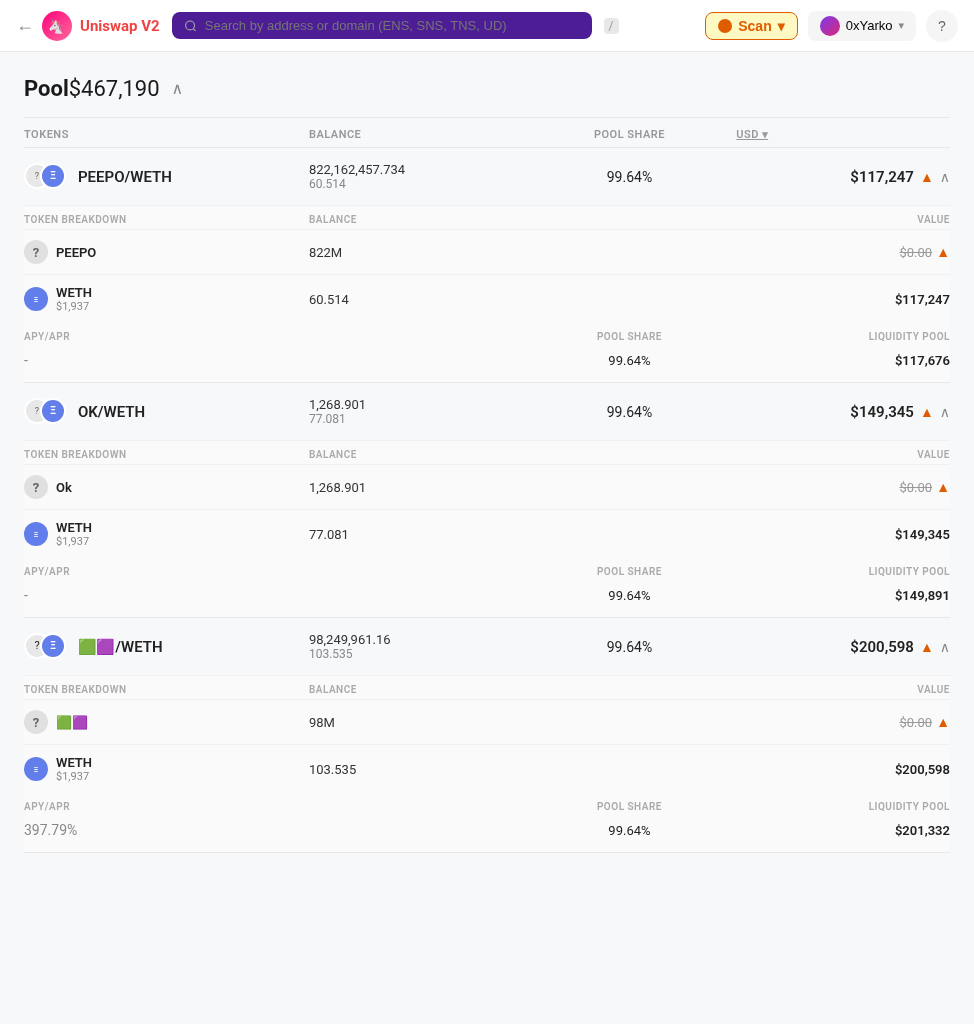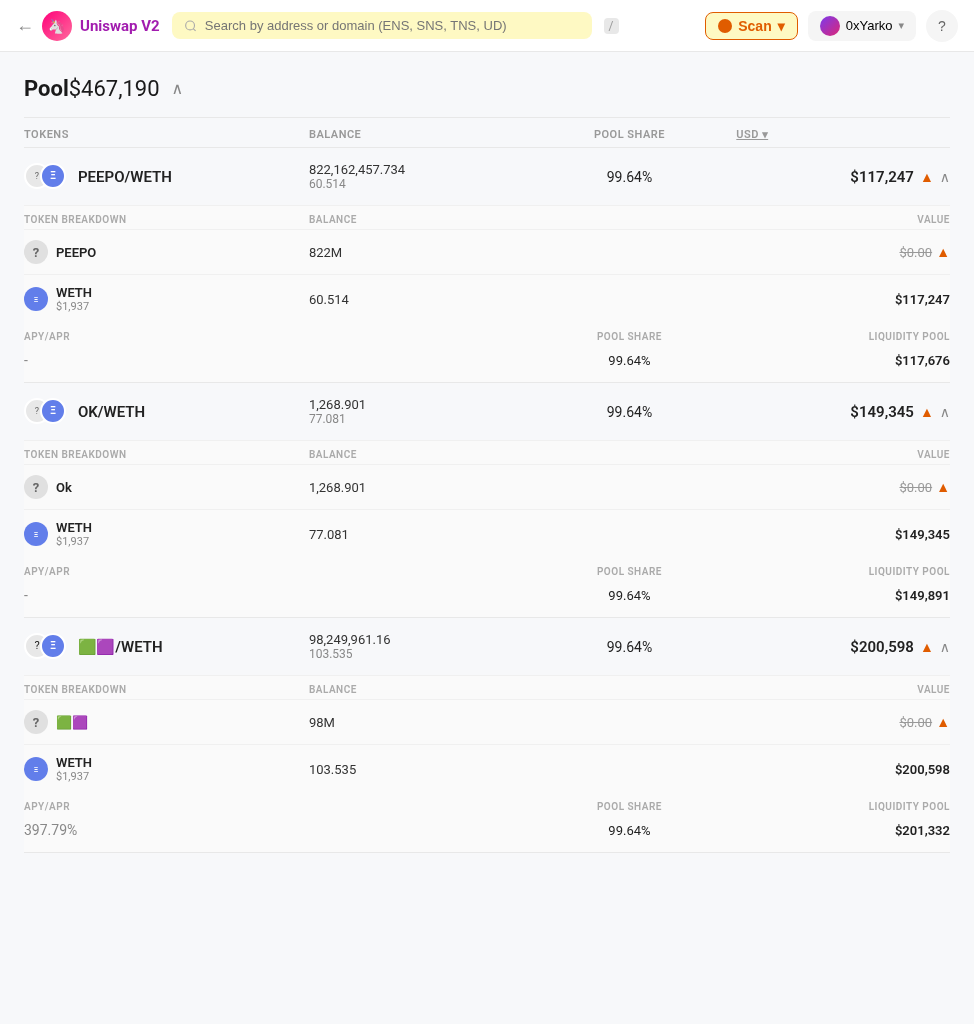--- a/index.html
+++ b/index.html
@@ -40,27 +40,27 @@
       border-radius: 50%;
       background: linear-gradient(135deg, #ff007a, #ff6b9d);
       display: flex;
       align-items: center;
       justify-content: center;
       font-size: 14px;
     }
     .app-name {
       font-weight: 700;
       font-size: 15px;
-      color: #a21caf;
+      color: #ef4444;
     }
     .search-bar {
       flex: 1;
       display: flex;
       align-items: center;
-      background: #fef9c3;
+      background: #4c1d95;
       border-radius: 8px;
       padding: 6px 12px;
       gap: 8px;
       max-width: 420px;
     }
     .search-bar input {
       border: none;
       background: transparent;
       outline: none;
       font-size: 13px;

